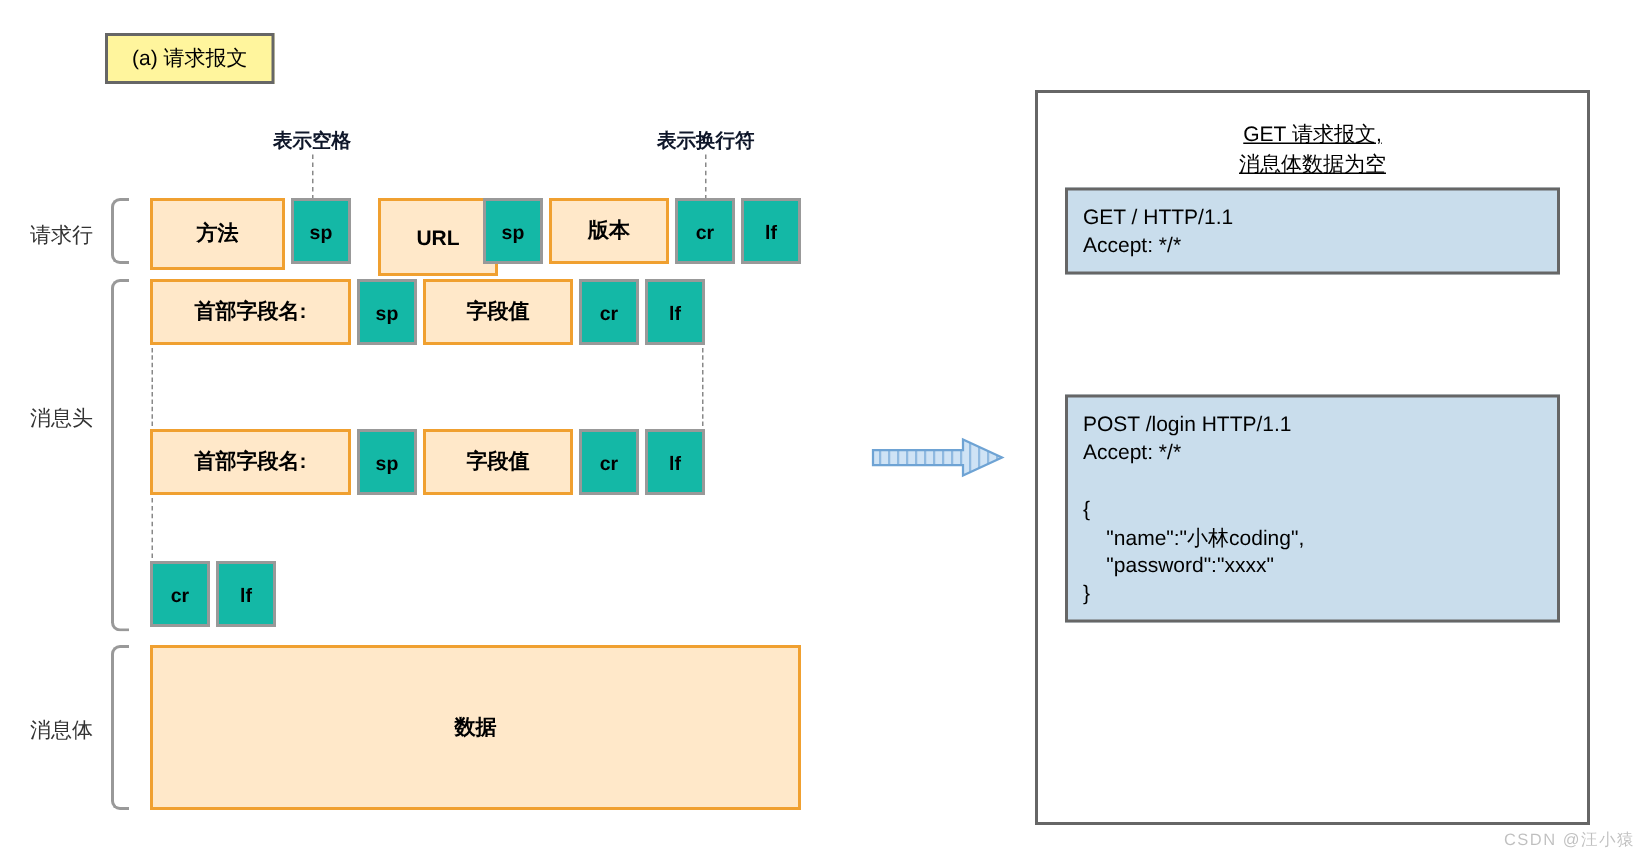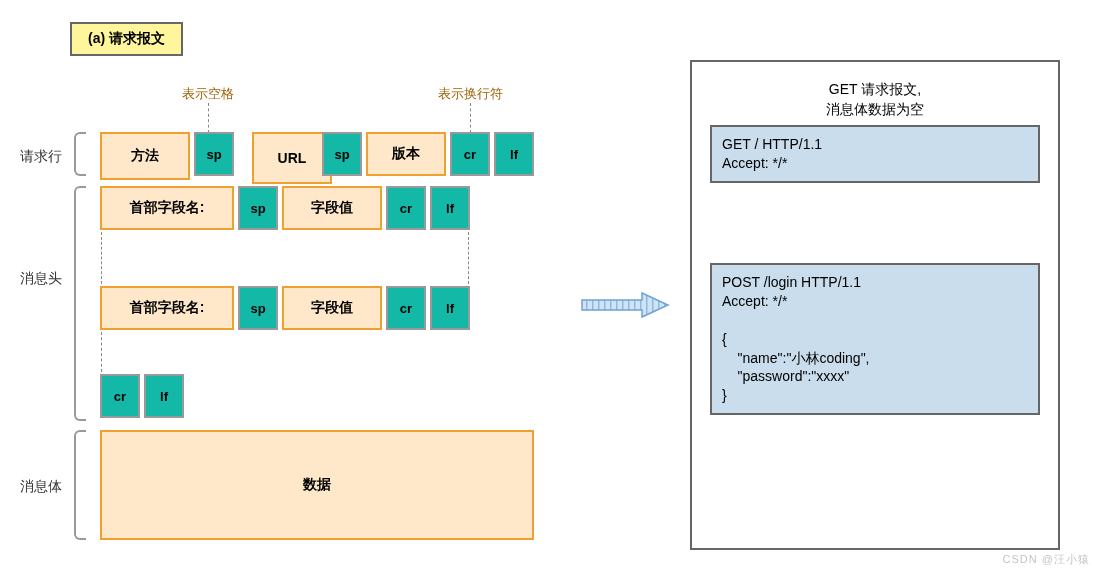--- a/index.html
+++ b/index.html
@@ -12,27 +12,28 @@
     height: 571px;
     position: relative;
   }
   .title-box {
     position: absolute;
     left: 70px;
     top: 22px;
     background: #fff59d;
     border: 2px solid #666;
     padding: 6px 16px;
-    font-weight: bold;
+    font-weight: normal;
     font-size: 14px;
   }
   .tip {
     position: absolute;
     font-size: 13px;
-    color: #a16207;
+    color: #0f172a;
+    font-weight: bold;
   }
   .tip-line {
     position: absolute;
     border-left: 1px dashed #888;
   }
   .section-label {
     position: absolute;
     font-size: 14px;
     color: #333;
   }
@@ -157,21 +158,21 @@
       <pattern id="stripes" width="6" height="6" patternUnits="userSpaceOnUse" patternTransform="rotate(0)">
         <rect width="6" height="6" fill="#cfe3f5"></rect>
         <line x1="0" y1="0" x2="0" y2="6" stroke="#8fb9e0" stroke-width="3"></line>
       </pattern>
     </defs>
     <polygon points="2,10 62,10 62,3 88,15 62,27 62,20 2,20" fill="url(#stripes)" stroke="#6ea3d4" stroke-width="1.5"></polygon>
   </svg>
 </div>
 
 <div class="right-panel">
-  <div class="right-title" style="white-space:pre-line; margin-top:18px;">GET 请求报文,
+  <div class="right-title" style="white-space:pre-line; margin-top:18px;text-decoration:underline;">GET 请求报文,
 消息体数据为空</div>
   <div class="code-box" style="min-height:56px;">GET / HTTP/1.1
 Accept: */*</div>
 
   <div style="height:60px;"></div>
 
   <div class="code-box">POST /login HTTP/1.1
 Accept: */*
 
 {

